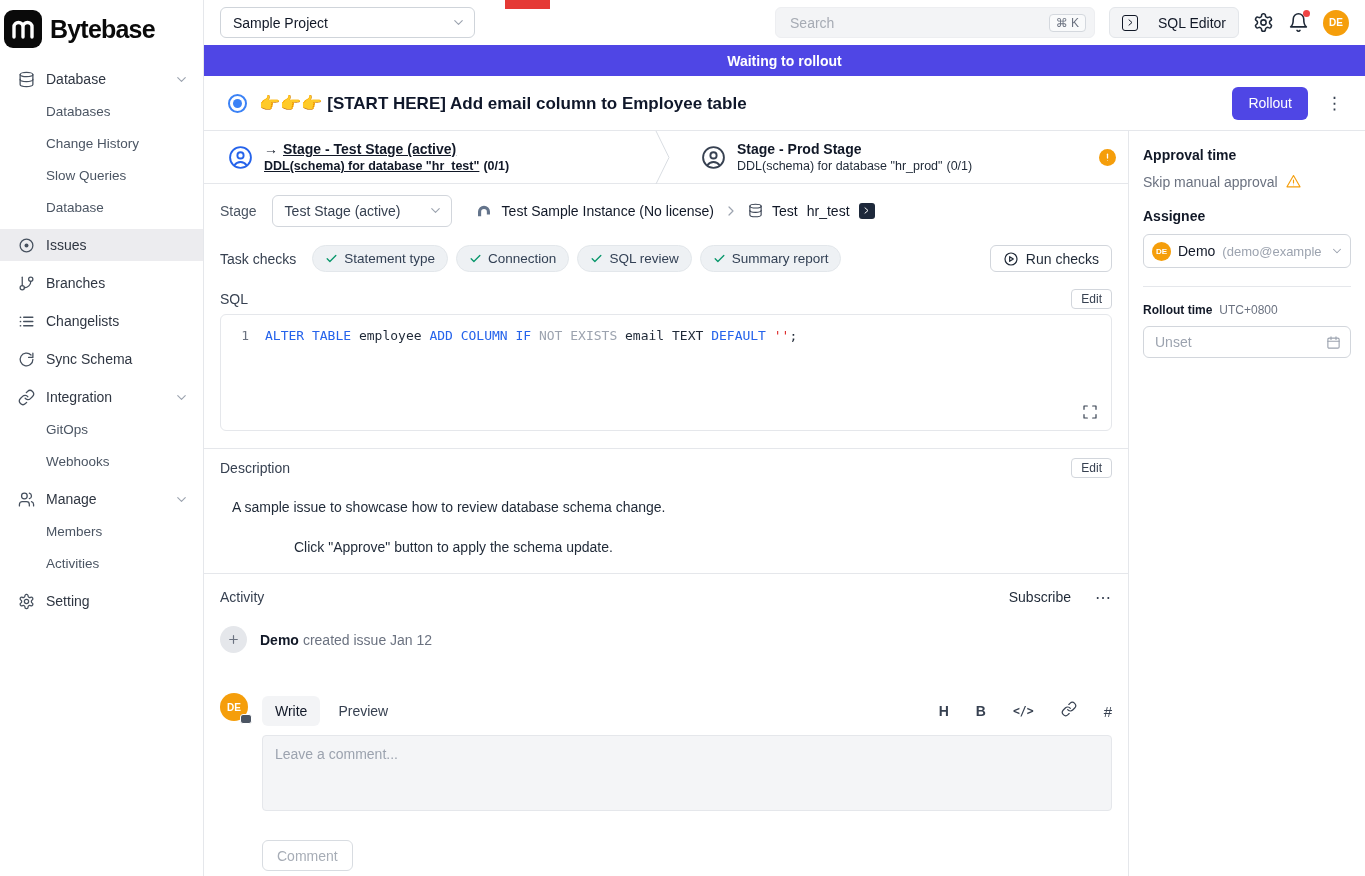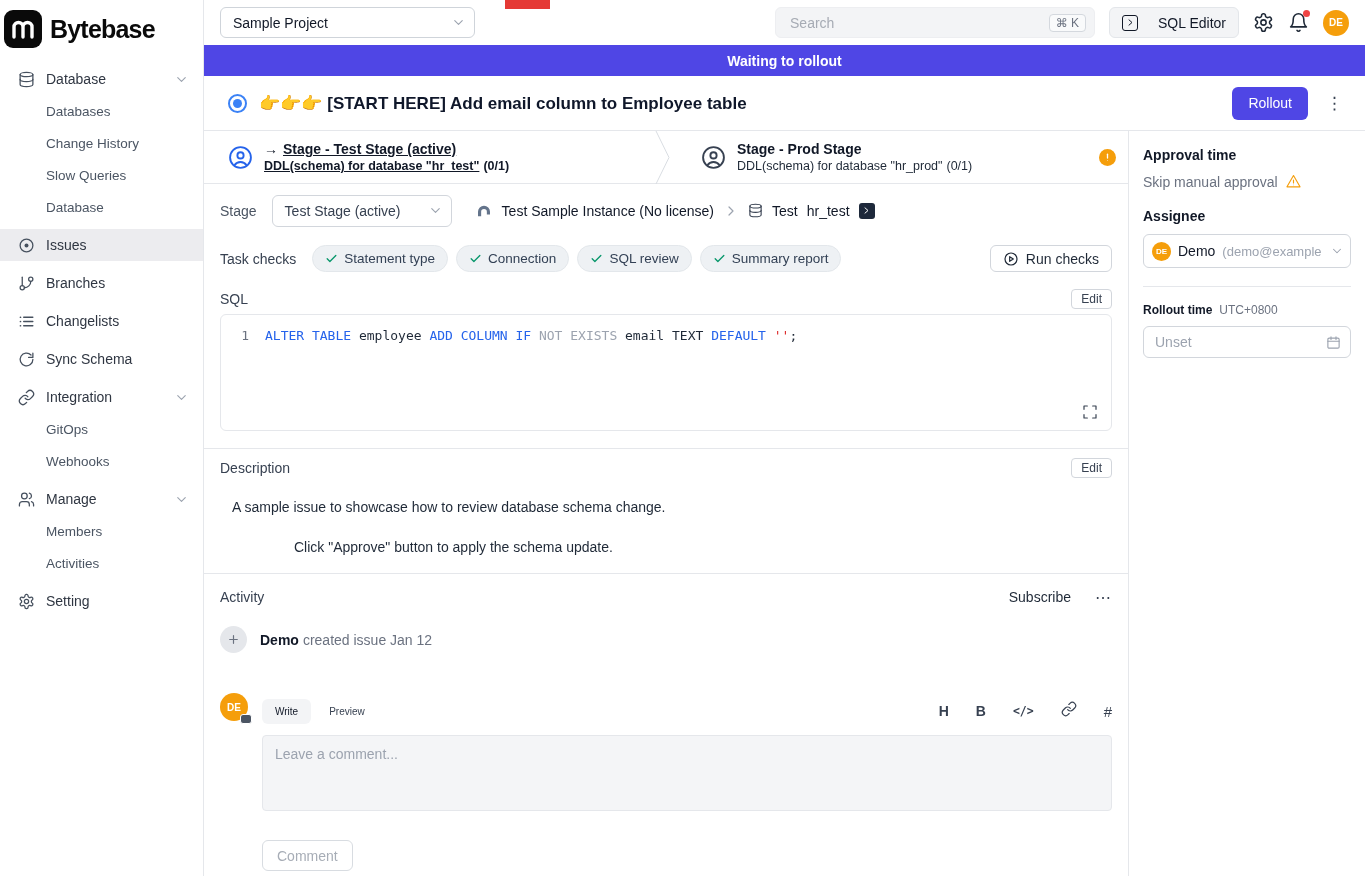--- a/index.html
+++ b/index.html
@@ -129,21 +129,21 @@
   .plus-circle svg { width:13px; height:13px; stroke:#6b7280; stroke-width:2.2; }
   .event-text { font-size:14px; color:#6b7280; }
   .event-text b { color:#111827; font-weight:700; margin-right:4px; }
 
   .editor-row { display:flex; gap:14px; padding:0 16px; margin-top:40px; }
   .cmt-avatar { position:relative; width:28px; height:28px; flex:0 0 28px; }
   .avatar.cmt { width:28px; height:28px; font-size:10px; }
   .bubble { position:absolute; right:-4px; bottom:-3px; width:12px; height:10px; background:#4b5563; border-radius:3px; border:1.5px solid #fff; }
   .editor { flex:1; min-width:0; }
   .tabs-row { display:flex; align-items:center; height:36px; }
-  .tab { font-size:10px; color:#111827; }
+  .tab { font-size:14px; color:#111827; }
   .tab.write { background:#f3f4f6; border-radius:6px; padding:7px 13px; }
   .tab.preview { margin-left:18px; color:#374151; }
   .tools { margin-left:auto; display:flex; align-items:center; gap:27px; color:#374151; }
   .tool-h { font-weight:700; font-size:14px; }
   .tool-b { font-weight:800; font-size:14px; }
   .tool-code { font-family:"DejaVu Sans Mono", monospace; font-size:11.5px; font-weight:700; }
   .tool-link svg { width:16px; height:16px; stroke:#374151; }
   .tool-hash { font-size:15px; }
   .comment-box { margin-top:6px; width:100%; height:76px; background:#f4f5f7; border:1px solid #e5e7eb; border-radius:4px; padding:10px 12px; font-size:14px; font-family:inherit; color:#111827; resize:none; outline:none; }
   .comment-box::placeholder { color:#9ca3af; }

